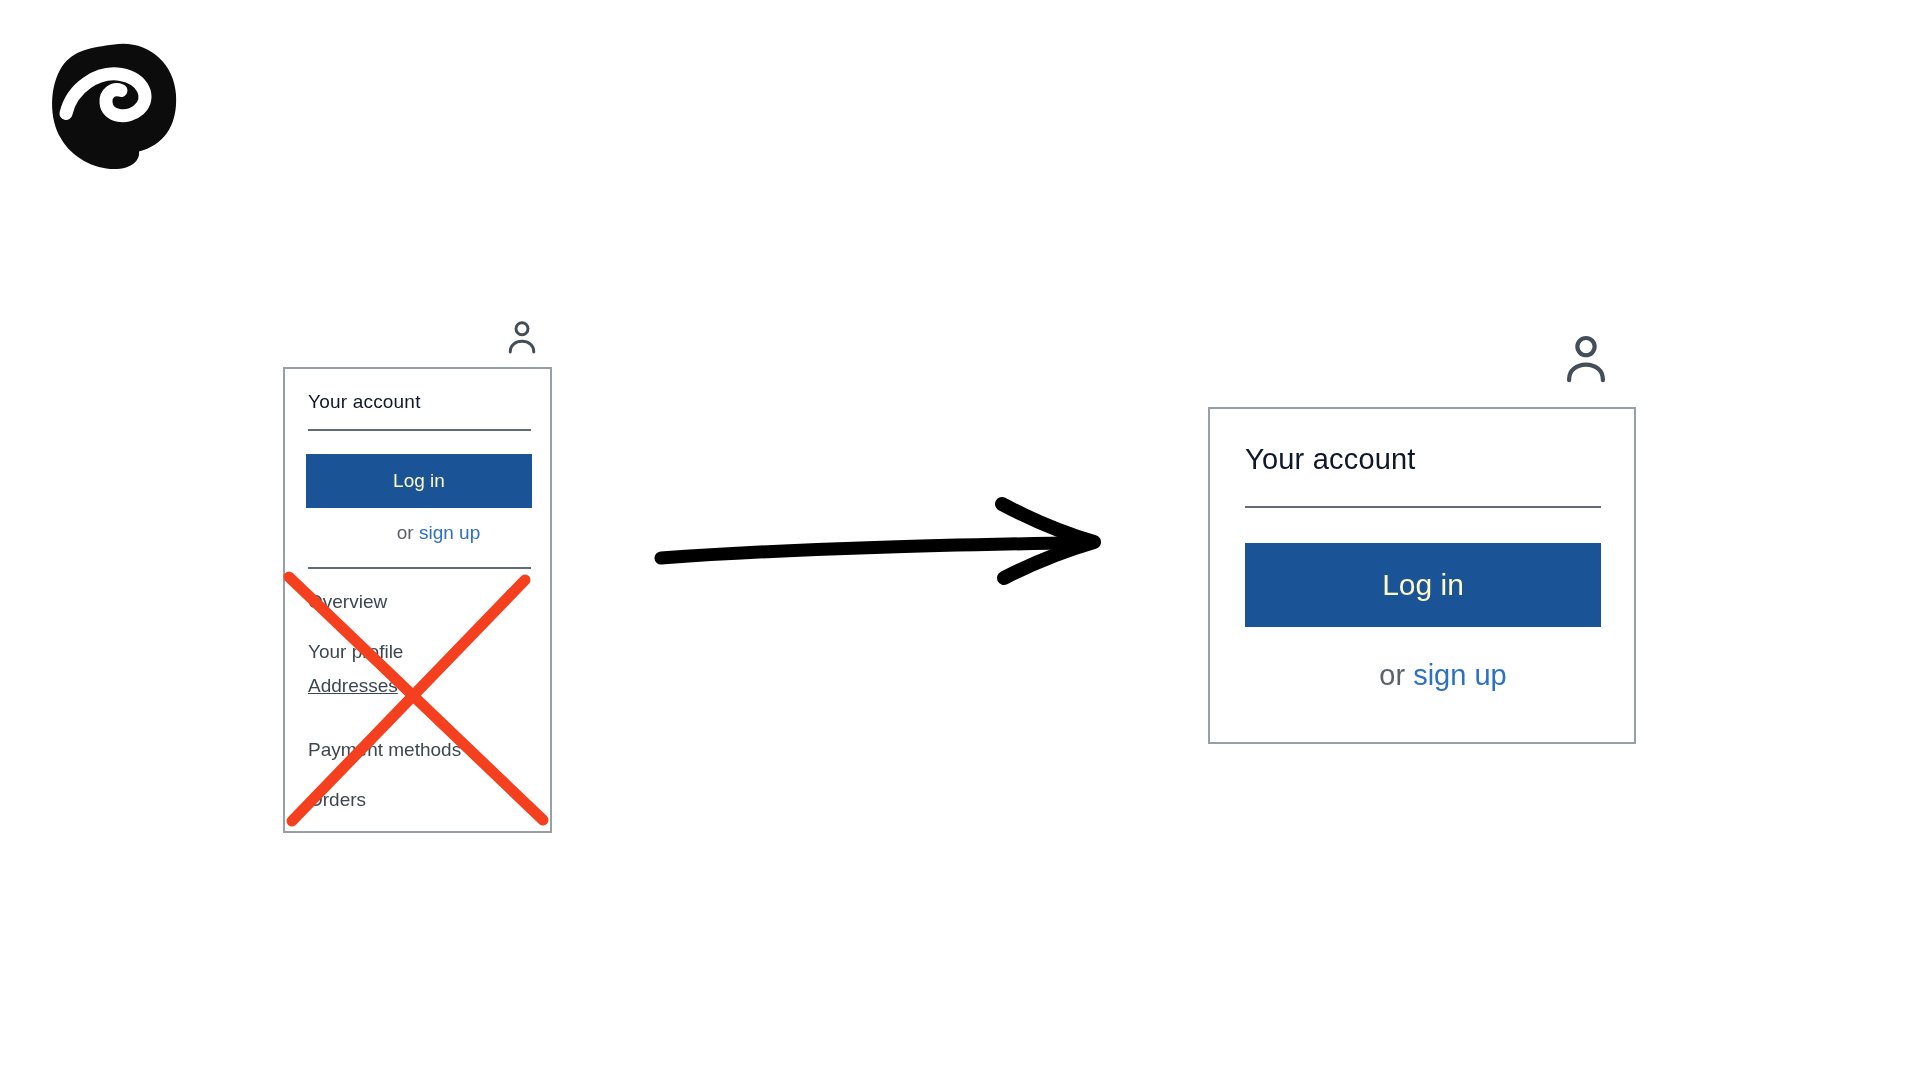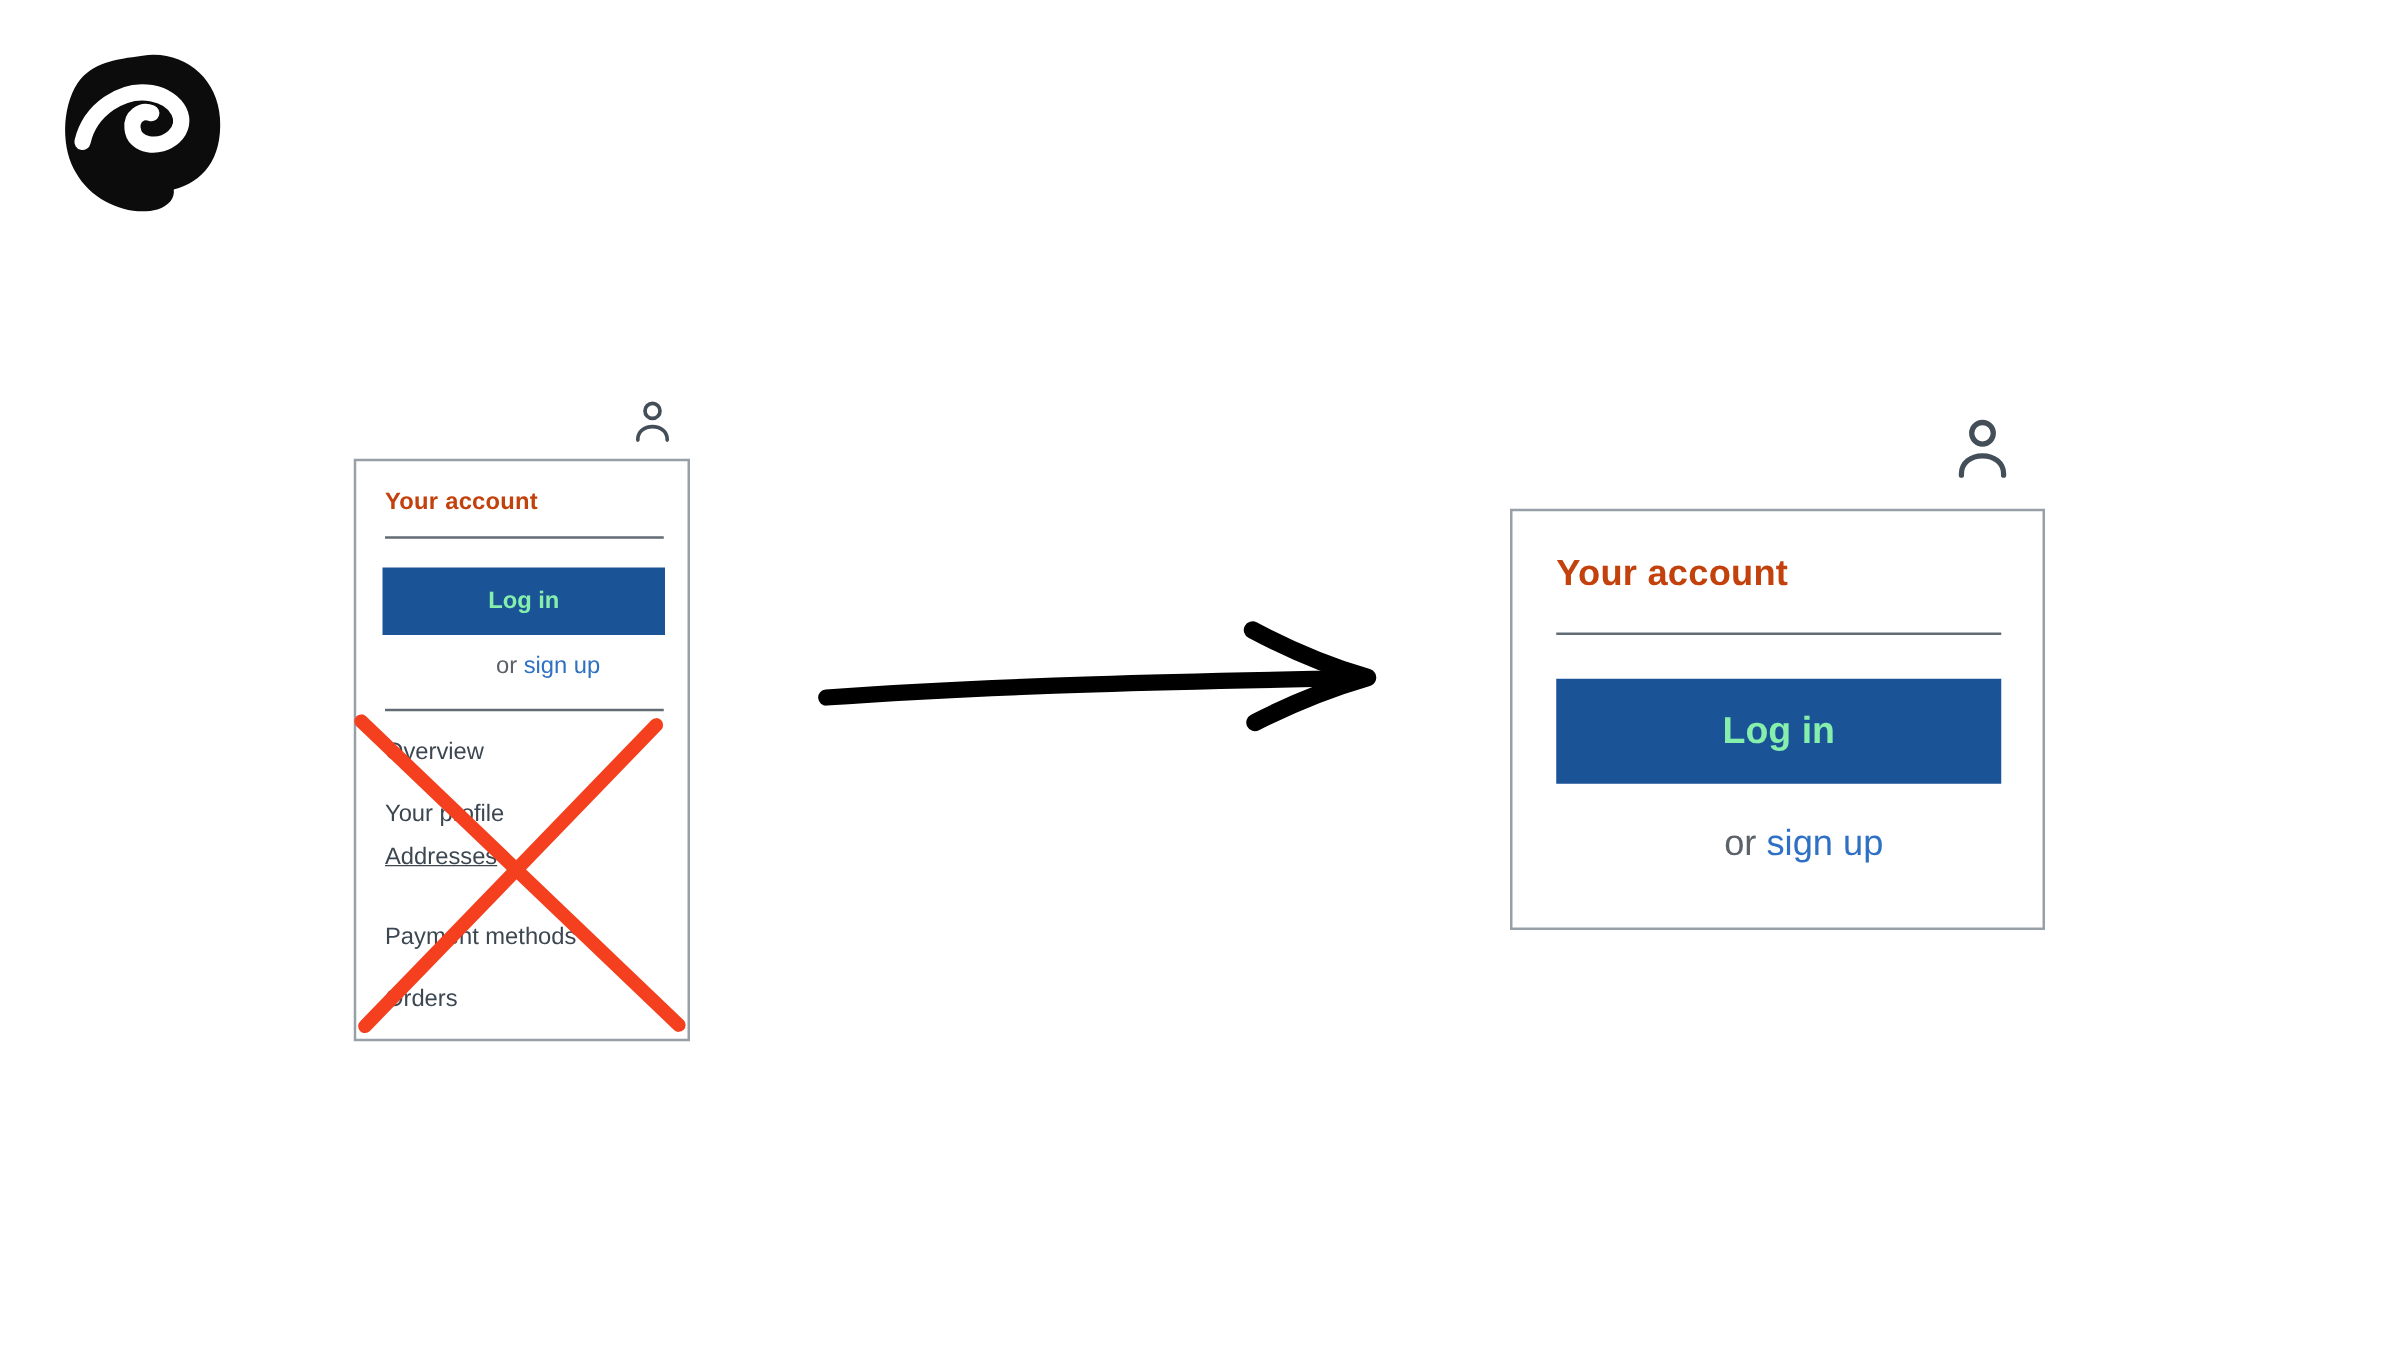--- a/index.html
+++ b/index.html
@@ -22,36 +22,36 @@
   
   .panel {
     position: absolute;
     background: #ffffff;
     border: 2px solid #97a0a8;
     box-sizing: border-box;
   }
   .panel-before { left: 283px; top: 367px; width: 269px; height: 466px; }
   .panel-after  { left: 1208px; top: 407px; width: 428px; height: 337px; }
 
-  .panel-title { position: absolute; font-weight: 700; color: #c2410c; letter-spacing: 0.2px; }
+  .panel-title { position: absolute; font-weight: 400; color: #0f172a; letter-spacing: 0.2px; }
   .panel-before .panel-title { left: 23px; top: 22px; font-size: 19px; }
   .panel-after  .panel-title { left: 35px; top: 34px; font-size: 29px; }
 
   .divider { position: absolute; border-top: 2px solid #636c75; height: 0; }
   .panel-before .divider-1 { left: 23px; top: 60px;  width: 223px; }
   .panel-before .divider-2 { left: 23px; top: 198px; width: 223px; }
   .panel-after  .divider-1 { left: 35px; top: 97px;  width: 356px; }
 
   .login-btn {
     position: absolute;
     background: #1b5397;
-    color: #86efac;
+    color: #fef9c3;
     border: none;
     font-family: "Liberation Sans", sans-serif;
-    font-weight: 700;
+    font-weight: 400;
     display: flex; align-items: center; justify-content: center;
     cursor: pointer;
   }
   .panel-before .login-btn { left: 21px; top: 85px; width: 226px; height: 54px; font-size: 19px; }
   .panel-after  .login-btn { left: 35px; top: 134px; width: 356px; height: 84px; font-size: 30px; }
 
   .signup-row { position: absolute; left: 0; width: 100%; text-align: center; color: #5c6269; padding-left: 21px; }
   .panel-before .signup-row { top: 153px; font-size: 19px; }
   .panel-after  .signup-row { top: 250px; font-size: 29px; }
   .signup-link { color: #2e70c3; text-decoration: none; cursor: pointer; }

